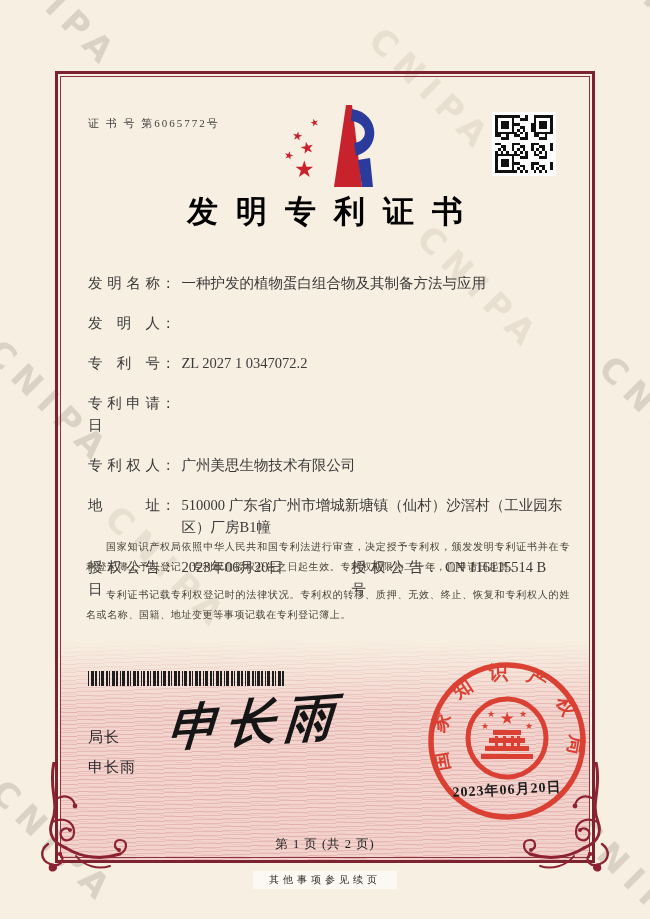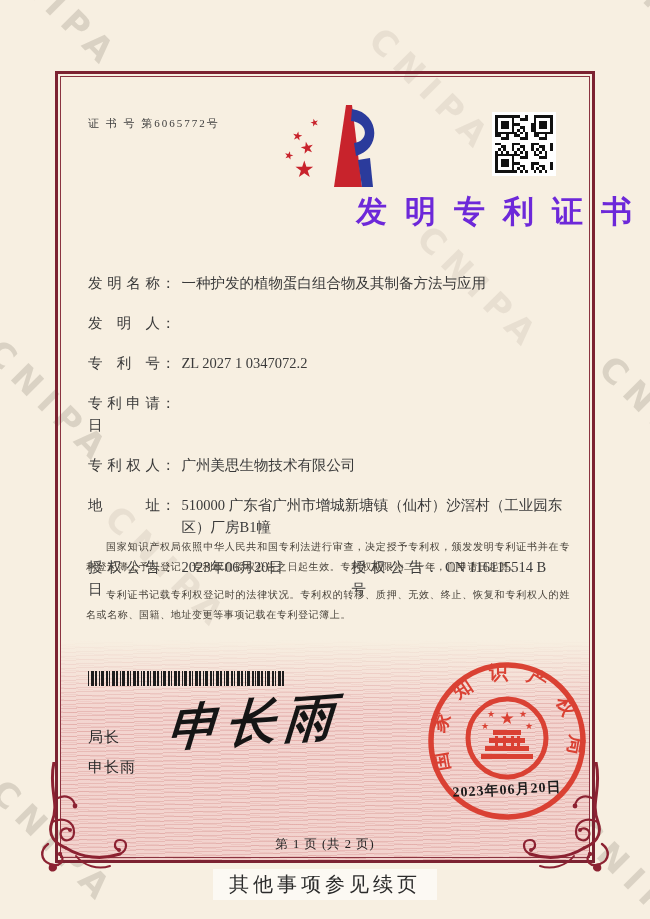--- a/index.html
+++ b/index.html
@@ -62,21 +62,21 @@
   .qr{
     position:absolute;left:492px;top:112px;width:64px;height:64px;
     background:#fff;padding:3px;box-sizing:border-box;
     display:grid;grid-template-columns:repeat(21,1fr);grid-template-rows:repeat(21,1fr);
   }
   .qr b{display:block;}
   .qr b.d{background:#111;}
 
   .title{
     position:absolute;left:0;top:191px;width:650px;
-    text-align:right;font-size:31px;font-weight:bold;color:#6d28d9;
+    text-align:center;font-size:31px;font-weight:bold;color:#000000;
     letter-spacing:18px;text-indent:18px;
     font-family:"DejaVu Serif","Liberation Serif",serif;
   }
 
   
   .fields{position:absolute;left:88px;top:272px;width:482px;font-size:14.5px;color:#3a3a3a;}
   .frow{display:flex;align-items:flex-start;line-height:22px;margin-bottom:18px;}
   .flabel{width:72px;text-align:justify;text-align-last:justify;flex:none;}
   .fcolon{flex:none;margin:0 6px 0 1px;}
   .fvalue{width:390px;}
@@ -121,21 +121,21 @@
   
   .pageinfo{
     position:absolute;left:0;top:836px;width:650px;text-align:center;
     font-size:12.5px;color:#222;letter-spacing:1px;
   }
   .contnote{
     position:absolute;left:0;top:869px;width:650px;text-align:center;
   }
   .contnote span{
     display:inline-block;background:rgba(255,255,255,0.6);
-    padding:2px 16px;font-size:20px;color:#2b2b2b;letter-spacing:4px;
+    padding:2px 16px;font-size:10px;color:#2b2b2b;letter-spacing:4px;
   }
 </style>
 </head>
 <body>
 
 <div class="page">
 
   <div class="wm" style="left:-22px;top:-14px;">CNIPA</div>
   <div class="wm" style="left:576px;top:-22px;">CNIPA</div>
   <div class="wm f" style="left:352px;top:70px;">CNIPA</div>

